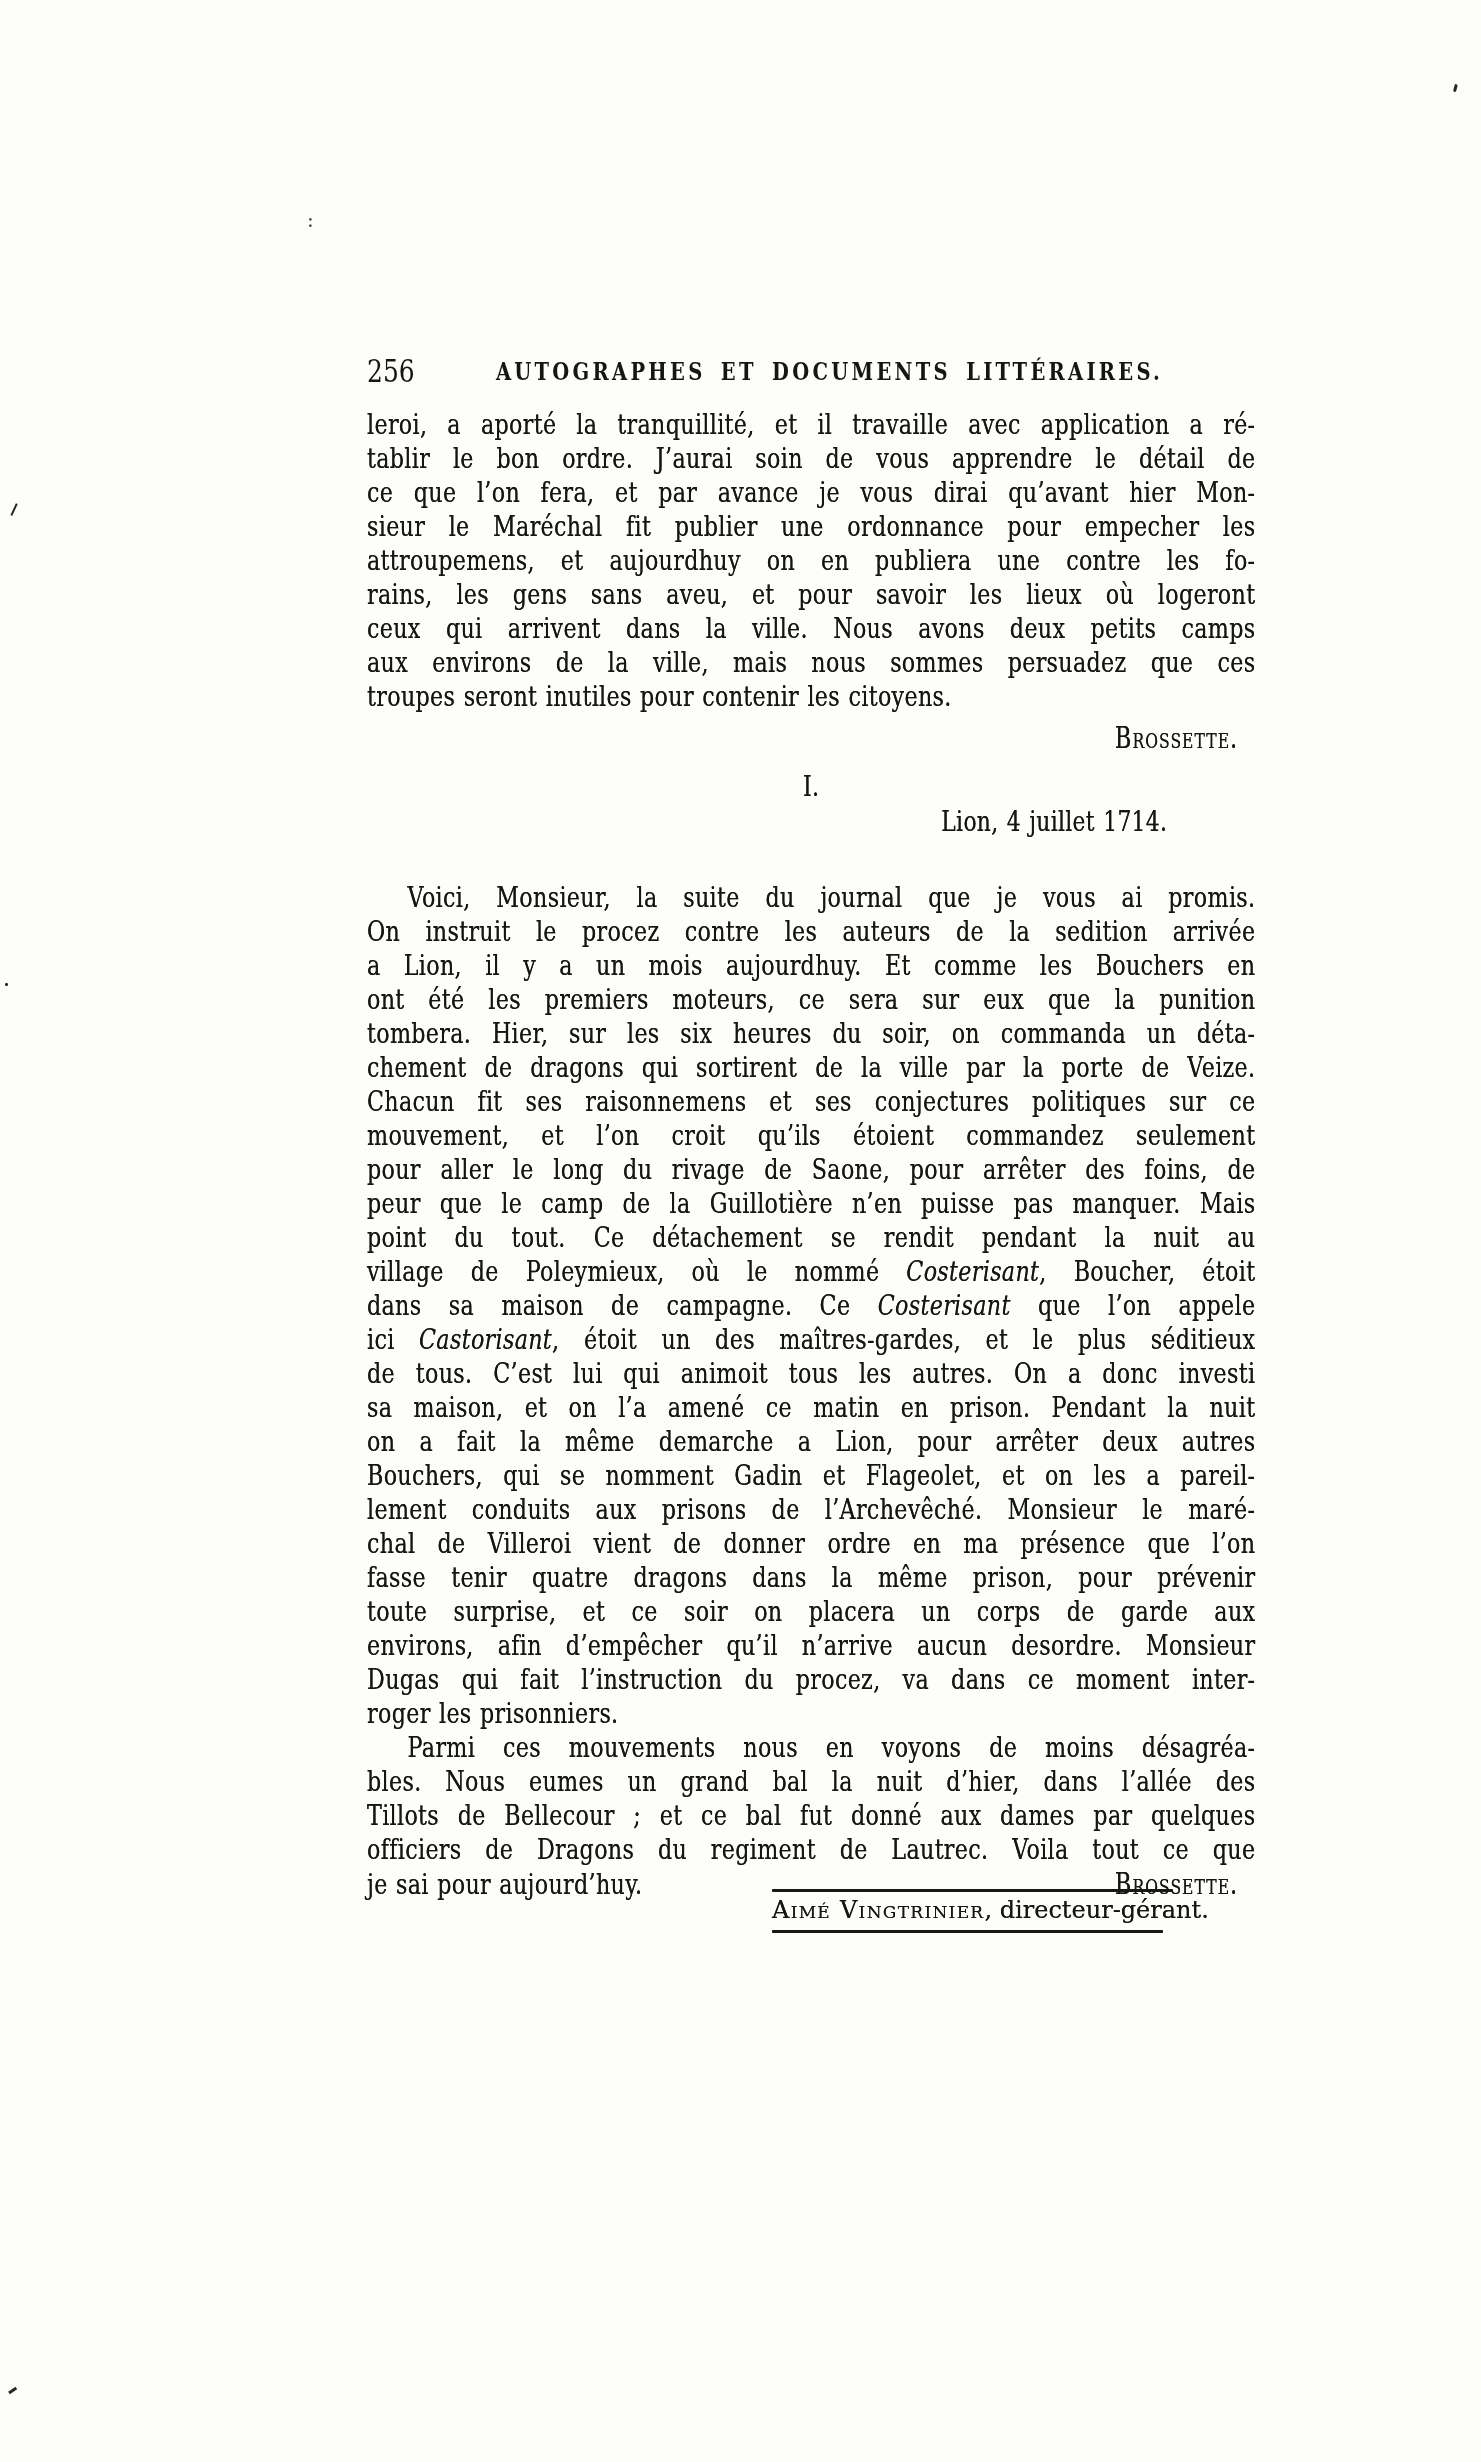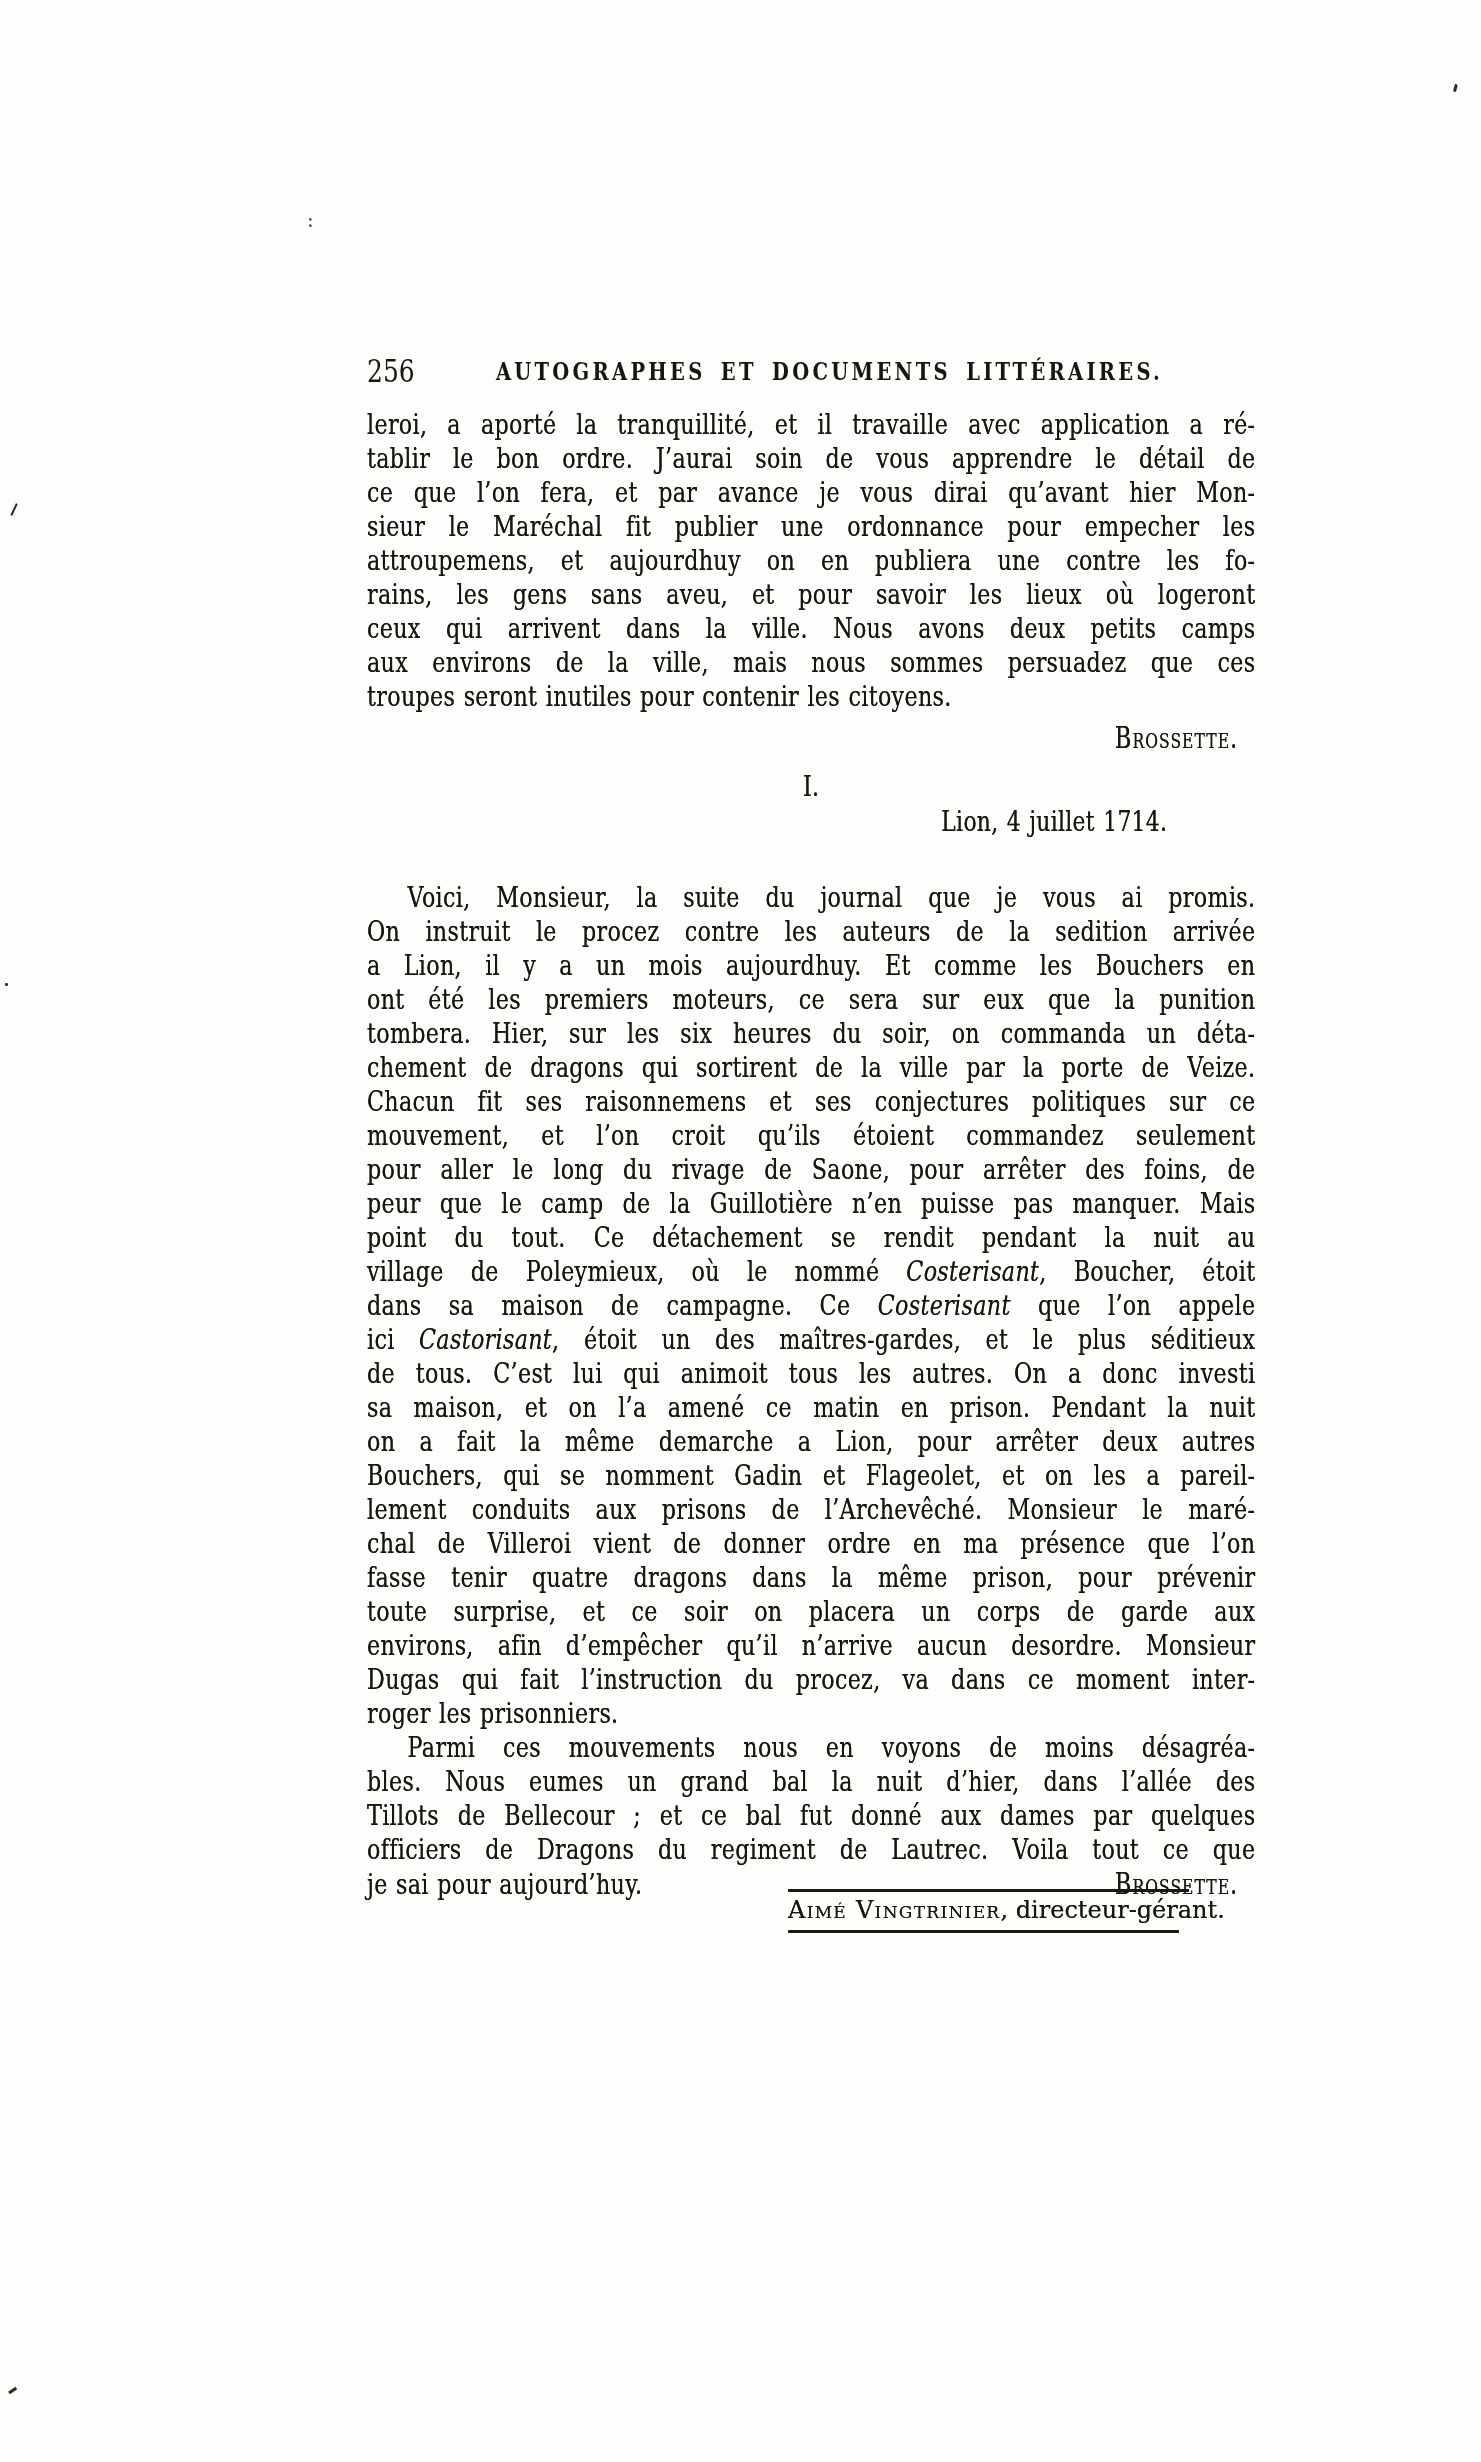--- a/index.html
+++ b/index.html
@@ -32,21 +32,21 @@
   .tline i{font-style:italic;}
   .tline.indent{text-indent:52px;}
   .tline.lastline{text-align-last:left;}
   .sigline{margin-top:6.7px;text-align:right;text-align-last:right;padding-right:22px;font-size:29px;}
   .sc{font-variant:small-caps;letter-spacing:1.3px;}
   .heading{margin-top:15px;text-align:center;text-align-last:center;font-size:28.5px;}
   .dateline{margin-top:1.7px;text-align:right;text-align-last:right;padding-right:113px;font-size:28px;}
   .closing{display:flex;justify-content:space-between;align-items:baseline;padding-right:22px;}
   .closing .sc{font-size:29px;}
   
-  .colophon{position:absolute;left:788px;top:1889px;width:401px;text-align:center;}
+  .colophon{position:absolute;left:772px;top:1889px;width:401px;text-align:center;}
   .rule{height:2.5px;background:#1a1813;border-radius:0.8px;}
   .rule-top{width:401px;}
   .rule-bottom{width:391px;margin-top:1.7px;}
   .credit{font-size:24px;line-height:37px;white-space:nowrap;text-shadow:0 0 0.4px rgba(23,21,15,.8);}
   
   .speck{position:absolute;background:#2a2820;}
   .speck-colon{background:none;color:#3a382f;font-size:20px;line-height:1;}
 </style>
 </head>
 <body>

